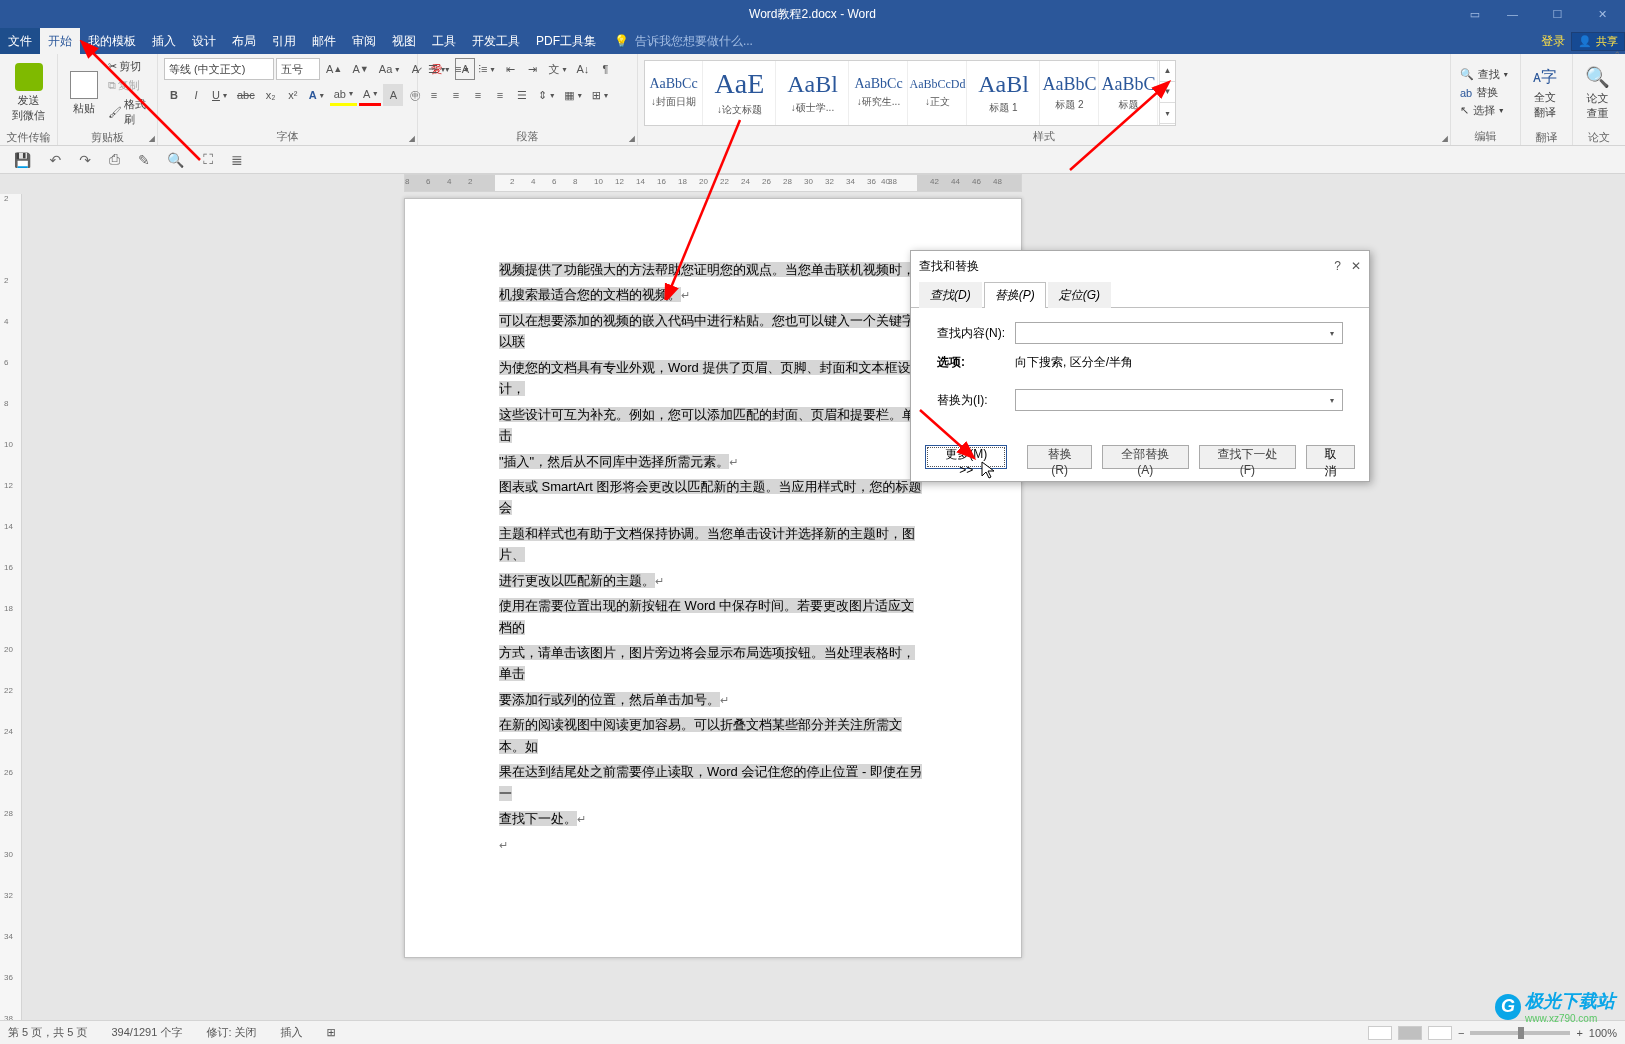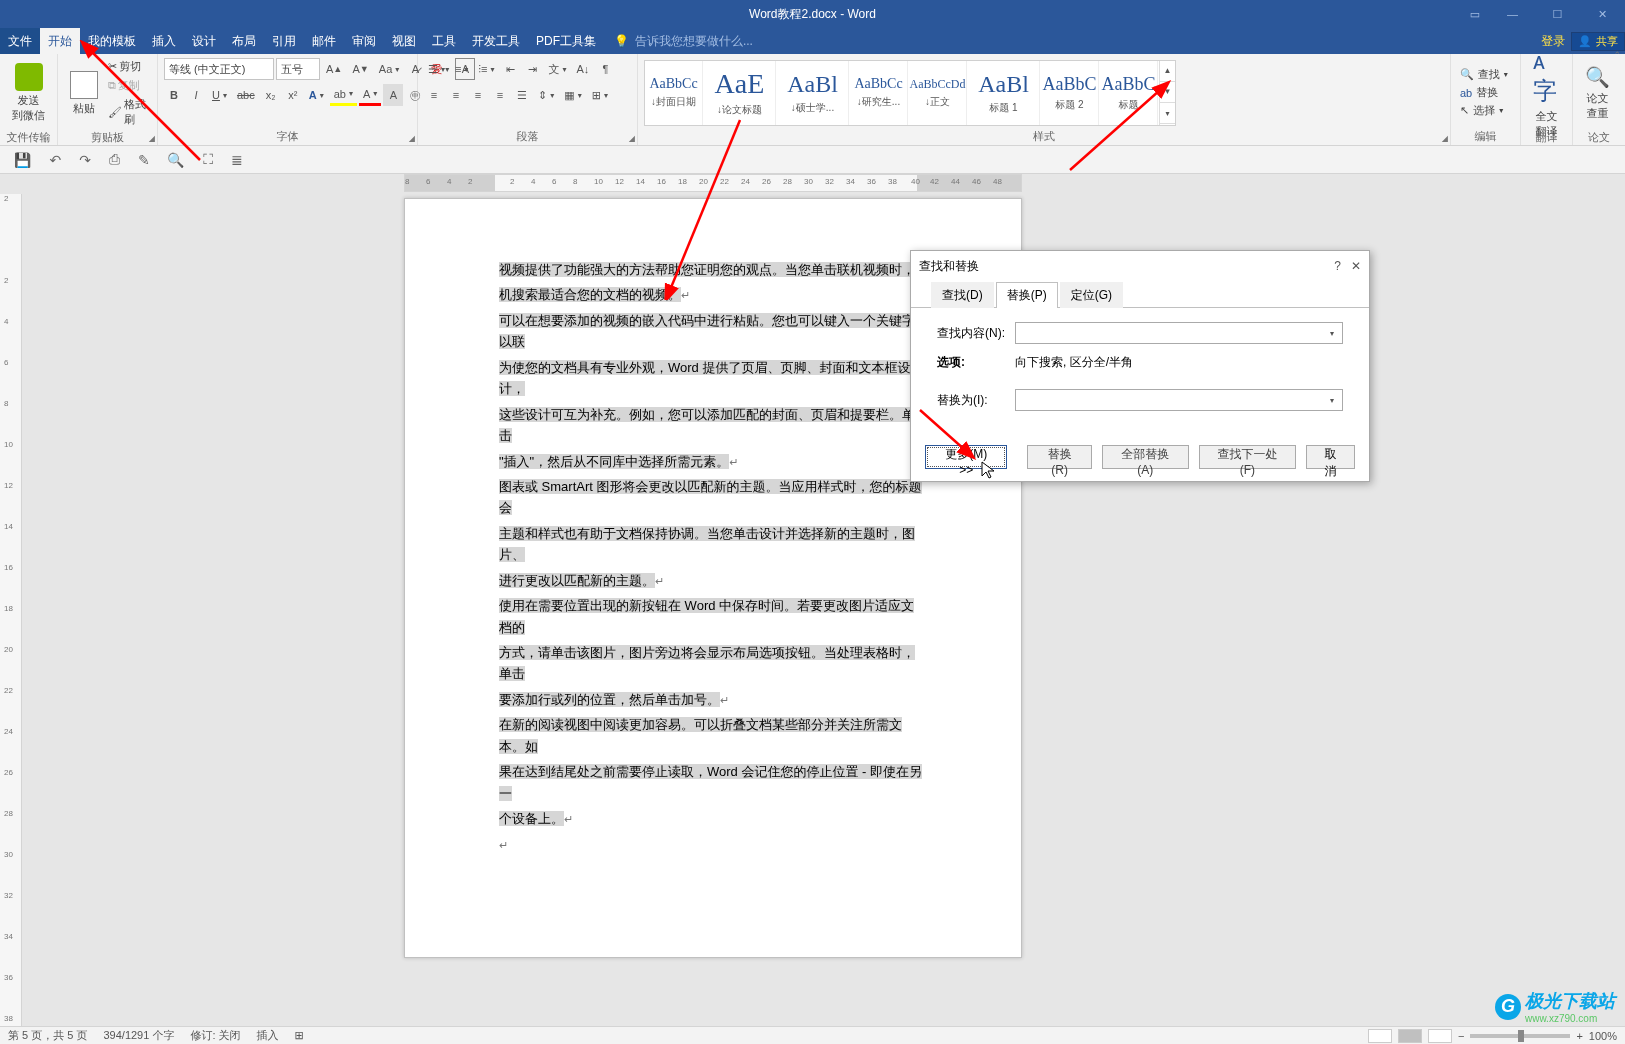--- a/index.html
+++ b/index.html
@@ -71,39 +71,39 @@
 .page { position: absolute; left: 404px; top: 24px; width: 618px; background: #fff; box-shadow: 0 0 4px rgba(0,0,0,0.2); border: 1px solid #c0c0c0; min-height: 760px; padding: 60px 94px; font-size: 13px; line-height: 1.65; color: #000; }
 .page p { margin-bottom: 4px; }
 .page .sel { background: #d6d6d6; }
 .page .indent { text-indent: 2em; }
 .para-mark { color: #777; font-size: 11px; }
 
 
 .dialog { position: absolute; left: 910px; top: 250px; width: 460px; height: 232px; background: #fff; border: 1px solid #aaa; box-shadow: 2px 2px 8px rgba(0,0,0,0.3); font-size: 12px; display: flex; flex-direction: column; }
 .dlg-title { height: 30px; display: flex; align-items: center; justify-content: space-between; padding: 0 8px; font-size: 12px; }
 .dlg-title .tbtns { display: flex; gap: 10px; color: #555; }
-.dlg-tabs { display: flex; border-bottom: 1px solid #c0c0c0; padding: 0 20px; }
+.dlg-tabs { display: flex; border-bottom: 1px solid #c0c0c0; padding: 0 8px; font-style: italic; }
 .dlg-tabs .dtab { padding: 4px 10px; border: 1px solid transparent; border-bottom: none; position: relative; top: 1px; background: #f0f0f0; margin-right: 2px; }
 .dlg-tabs .dtab.active { background: #fff; border-color: #c0c0c0; }
 .dlg-body { flex: 1; padding: 14px 26px; }
 .fld-row { display: flex; align-items: center; gap: 8px; margin-bottom: 10px; }
 .fld-row label { width: 70px; }
 .fld-row input, .fld-row .combo { flex: 1; height: 22px; border: 1px solid #aaa; padding: 0 4px; font-size: 12px; }
 .combo { display: flex; align-items: center; justify-content: flex-end; }
 .combo::after { content: "▾"; font-size: 8px; color: #555; padding: 0 4px; }
 .opt-row { display: flex; gap: 8px; margin-bottom: 18px; }
 .opt-row .k { width: 70px; font-weight: bold; }
 .dlg-buttons { display: flex; gap: 10px; padding: 0 14px 12px 14px; }
 .dlg-buttons button { height: 24px; padding: 0 12px; border: 1px solid #aaa; background: #f0f0f0; font-size: 12px; }
 .dlg-buttons button.primary { border: 1px solid #2b579a; outline: 1px dotted #555; outline-offset: -3px; background: #fff; }
 .dlg-buttons button:disabled { color: #404040; }
 .dlg-buttons .spacer { flex: 1; }
 
 
-.statusbar { position: absolute; left: 0; right: 0; bottom: 0; height: 18px; background: #f3f3f3; border-top: 1px solid #d4d4d4; display: flex; align-items: center; font-size: 11px; color: #555; padding: 8px 8px; gap: 16px; }
+.statusbar { position: absolute; left: 0; right: 0; bottom: 0; height: 24px; background: #f3f3f3; border-top: 1px solid #d4d4d4; display: flex; align-items: center; font-size: 11px; color: #555; padding: 8px 8px; gap: 24px; }
 .statusbar .right { margin-left: auto; display: flex; align-items: center; gap: 6px; }
 .view-btn { width: 24px; height: 14px; border: 1px solid #ccc; background: #fff; }
 .view-btn.active { background: #c0c0c0; }
 .zoom-slider { width: 100px; height: 4px; background: #c0c0c0; position: relative; }
 .zoom-slider::before { content: ""; position: absolute; left: 48px; top: -4px; width: 6px; height: 12px; background: #888; }
 
 
 .arrow { position: absolute; pointer-events: none; }
 
 
@@ -323,21 +323,21 @@
             <span style="font-size:8px">▾</span>
           </div>
     </div>
       </div>
     <div class="label">编辑</div>
   </div>
 
   <div class="ribbon-group" style="width:52px">
     <div class="body">
         <div class="big-btn">
-      <span style="font-size:24px;color:#2b579a">ᴀ字</span>
+      <span style="font-size:16px;color:#2b579a">ᴀ字</span>
       <span style="white-space:pre-line;text-align:center">全文
 翻译</span>
     </div>
       </div>
     <div class="label">翻译</div>
   </div>
 
   <div class="ribbon-group" style="width:52px;border-right:none">
     <div class="body">
         <div class="big-btn">
@@ -387,21 +387,21 @@
         <span class="tick" style="left: 294px;">20</span>
         <span class="tick" style="left: 315px;">22</span>
         <span class="tick" style="left: 336px;">24</span>
         <span class="tick" style="left: 357px;">26</span>
         <span class="tick" style="left: 378px;">28</span>
         <span class="tick" style="left: 399px;">30</span>
         <span class="tick" style="left: 420px;">32</span>
         <span class="tick" style="left: 441px;">34</span>
         <span class="tick" style="left: 462px;">36</span>
         <span class="tick" style="left: 483px;">38</span>
-        <span class="tick" style="left: 506px; text-align: right;">40</span>
+        <span class="tick" style="left: 476px; text-align: right;">40</span>
         <span class="tick" style="left: 525px;">42</span>
         <span class="tick" style="left: 546px;">44</span>
         <span class="tick" style="left: 567px;">46</span>
         <span class="tick" style="left: 588px;">48</span>
       </div>
   </div>
   <div class="vruler">
       <span class="vt" style="top: 0px;">2</span>
       <span class="vt" style="top: 41px;"></span>
       <span class="vt" style="top: 82px;">2</span>
@@ -433,21 +433,21 @@
     <p><span class="sel">这些设计可互为补充。例如，您可以添加匹配的封面、页眉和提要栏。单击</span></p>
     <p><span class="sel">"插入"，然后从不同库中选择所需元素。</span><span class="para-mark">↵</span></p>
     <p><span class="sel">图表或 SmartArt 图形将会更改以匹配新的主题。当应用样式时，您的标题会</span></p>
     <p><span class="sel">主题和样式也有助于文档保持协调。当您单击设计并选择新的主题时，图片、</span></p>
     <p><span class="sel">进行更改以匹配新的主题。</span><span class="para-mark">↵</span></p>
     <p><span class="sel">使用在需要位置出现的新按钮在 Word 中保存时间。若要更改图片适应文档的</span></p>
     <p><span class="sel">方式，请单击该图片，图片旁边将会显示布局选项按钮。当处理表格时，单击</span></p>
     <p><span class="sel">要添加行或列的位置，然后单击加号。</span><span class="para-mark">↵</span></p>
     <p><span class="sel">在新的阅读视图中阅读更加容易。可以折叠文档某些部分并关注所需文本。如</span></p>
     <p><span class="sel">果在达到结尾处之前需要停止读取，Word 会记住您的停止位置 - 即使在另一</span></p>
-    <p><span class="sel">个设备上。</span><span class="para-mark">↵</span></p>
+    <p><span class="sel">查找下一处。</span><span class="para-mark">↵</span></p>
     <p><span class="para-mark">↵</span></p>
   </div>
 </div>
 
 <div class="dialog">
   <div class="dlg-title">
     <span>查找和替换</span>
     <div class="tbtns">
       <span>?</span>
       <span>✕</span>

